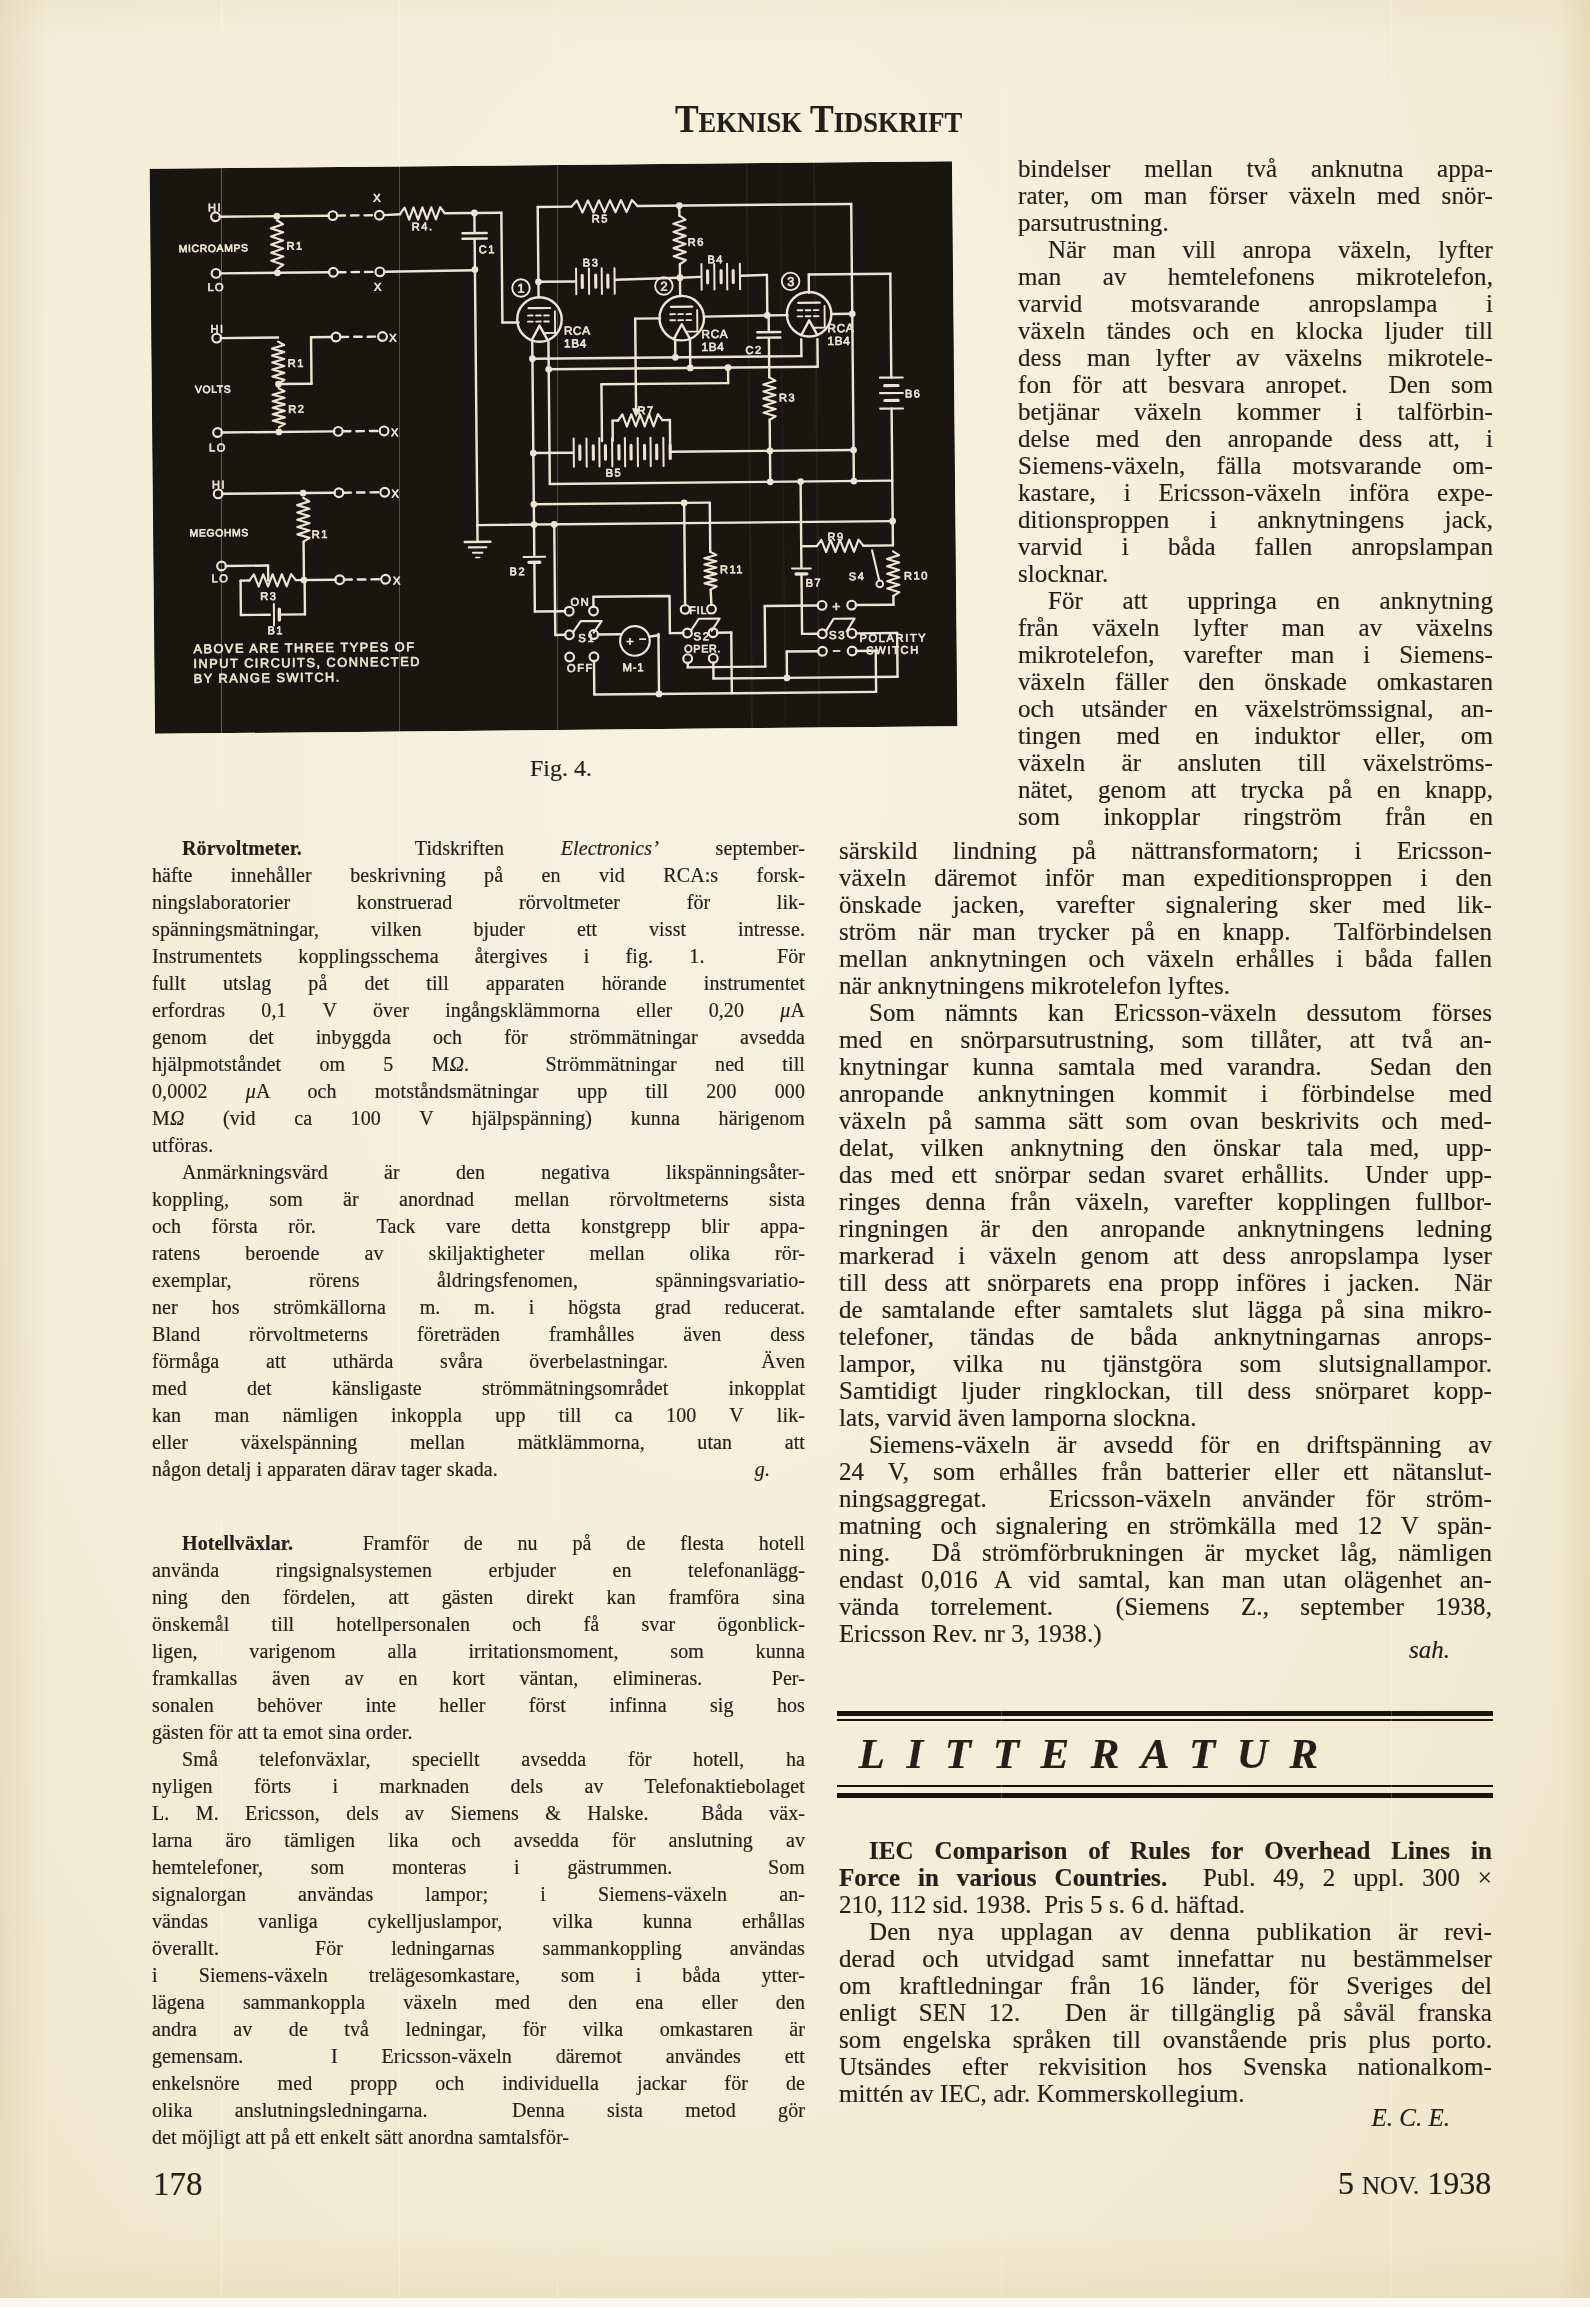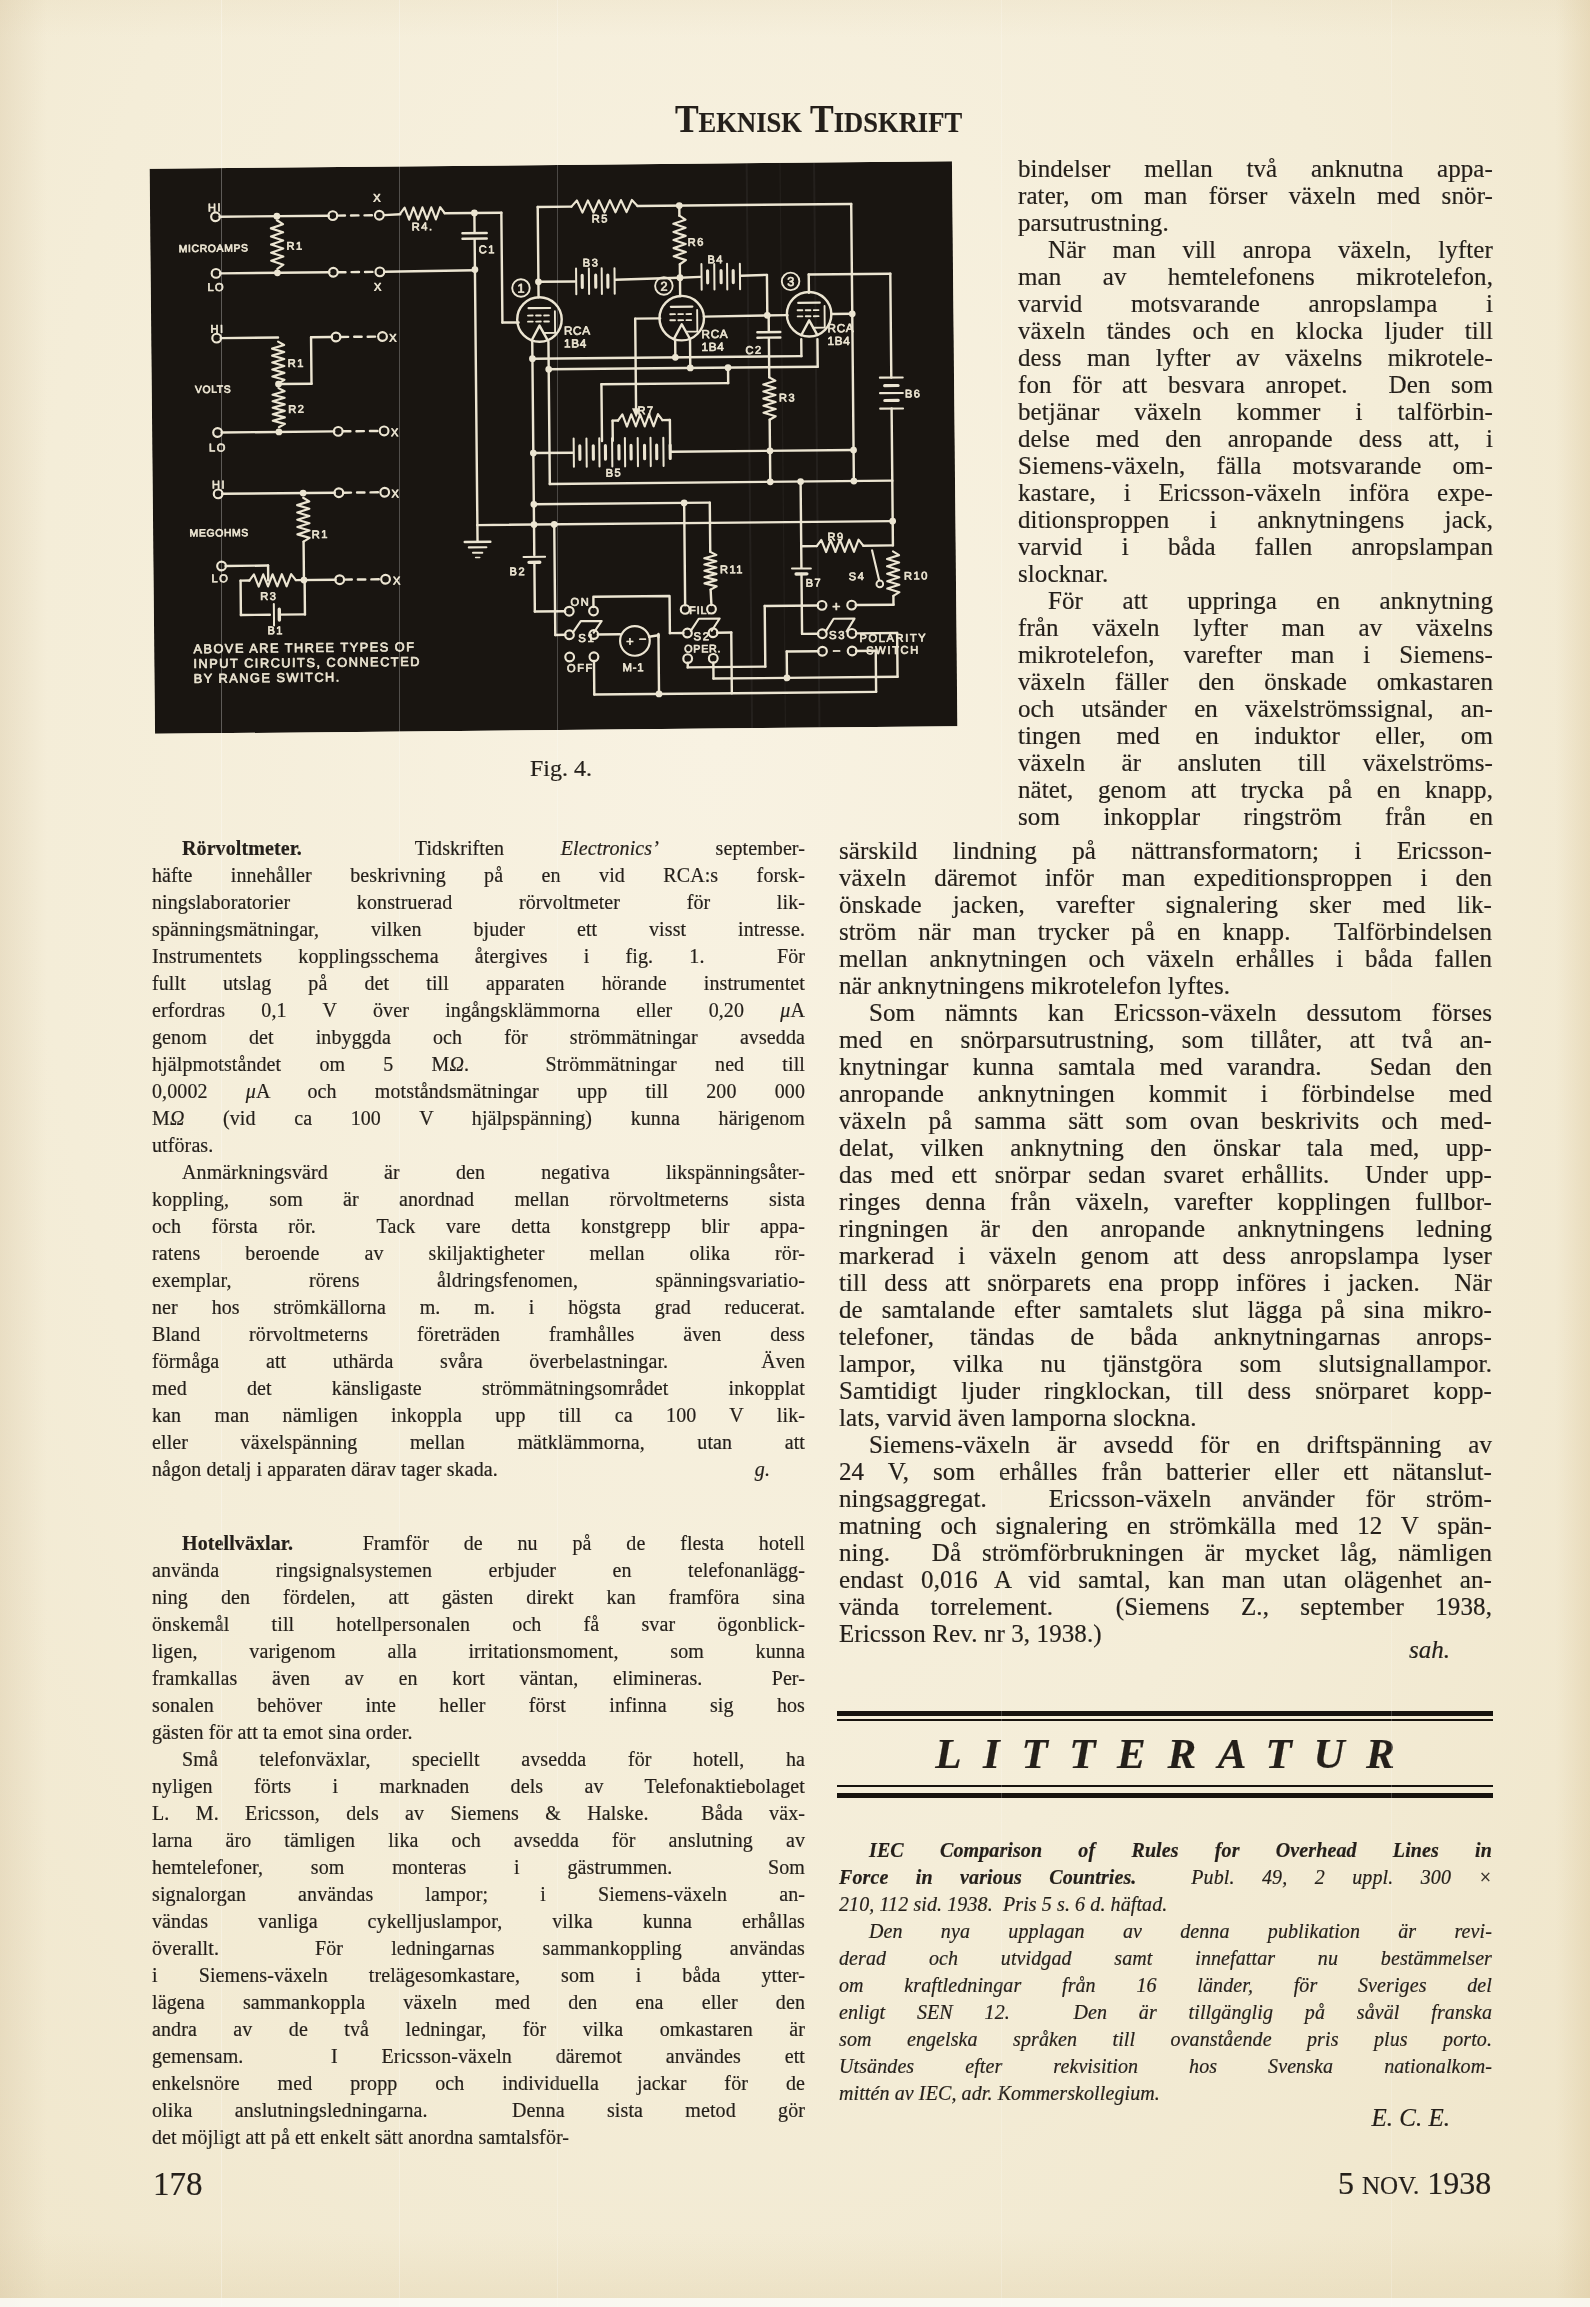--- a/index.html
+++ b/index.html
@@ -640,26 +640,26 @@
 <div class="ln">endast 0,016 A vid samtal, kan man utan olägenhet an-</div>
 <div class="ln">vända torrelement.&nbsp; (Siemens Z., september 1938,</div>
 <div class="ln end">Ericsson Rev. nr 3, 1938.)</div>
 </div>
 
 <div style="position:absolute;left:839px;top:1636px;width:611px;text-align:right;font-size:25px;"><i>sah.</i></div>
 
 <div style="position:absolute;left:837px;top:1711px;width:656px;height:5.4px;background:#17130e;"></div>
 <div style="position:absolute;left:837px;top:1719px;width:656px;height:2.4px;background:#17130e;"></div>
 
-<div style="position:absolute;left:837px;top:1729px;width:656px;text-align:center;font-size:43px;font-weight:bold;font-style:italic;letter-spacing:21.6px;text-indent:21.6px;">LITTERATUR</div>
+<div style="position:absolute;left:837px;top:1729px;width:656px;text-align:left;font-size:43px;font-weight:bold;font-style:italic;letter-spacing:21.6px;text-indent:21.6px;">LITTERATUR</div>
 
 <div style="position:absolute;left:837px;top:1785px;width:656px;height:2.4px;background:#17130e;"></div>
 <div style="position:absolute;left:837px;top:1793px;width:656px;height:5.4px;background:#17130e;"></div>
 
-<div id="rcol3" style="position:absolute;left:839px;top:1837px;width:653px;font-size:20px;line-height:27px;letter-spacing:0.1px;font-style:italic;">
+<div id="rcol3" style="position:absolute;left:839px;top:1837px;width:653px;font-size:25px;line-height:27px;letter-spacing:0.1px;">
 <div class="ln ind"><b>IEC&nbsp; Comparison&nbsp; of&nbsp; Rules&nbsp; for&nbsp; Overhead&nbsp; Lines&nbsp; in</b></div>
 <div class="ln"><b>Force in various Countries.</b>&nbsp; Publ. 49, 2 uppl. 300 ×</div>
 <div class="ln end">210, 112 sid. 1938.&nbsp; Pris 5 s. 6 d. häftad.</div>
 
 <div class="ln ind">Den nya upplagan av denna publikation är revi-</div>
 <div class="ln">derad och utvidgad samt innefattar nu bestämmelser</div>
 <div class="ln">om kraftledningar från 16 länder, för Sveriges del</div>
 <div class="ln">enligt SEN 12.&nbsp; Den är tillgänglig på såväl franska</div>
 <div class="ln">som engelska språken till ovanstående pris plus porto.</div>
 <div class="ln">Utsändes efter rekvisition hos Svenska nationalkom-</div>

